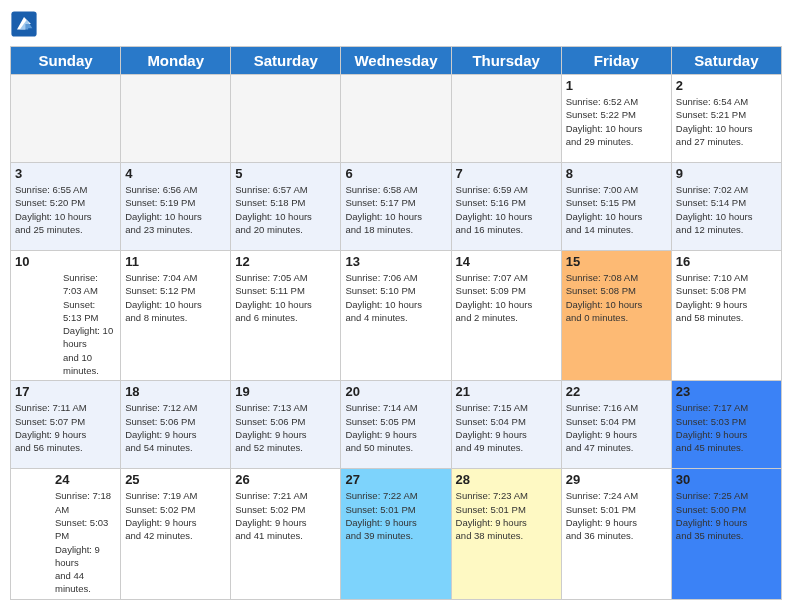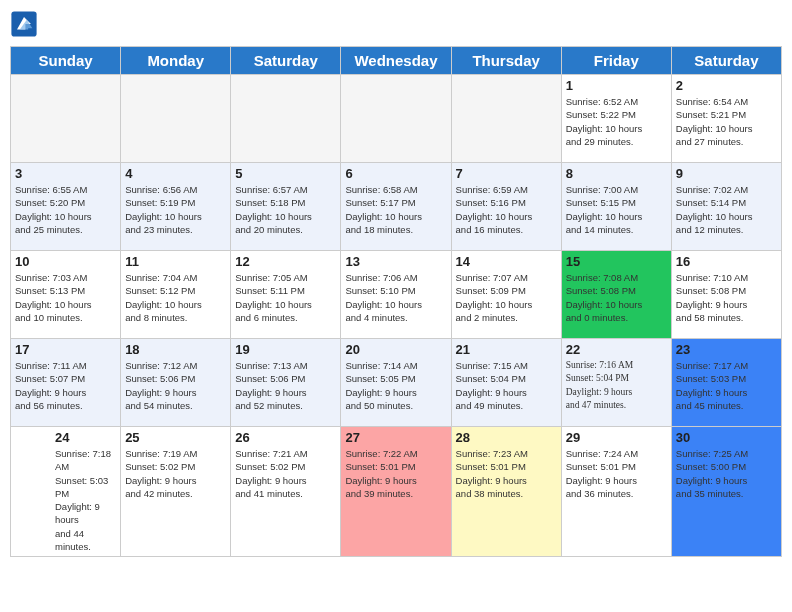--- a/index.html
+++ b/index.html
@@ -194,21 +194,21 @@
           <span class="day-number">9</span>
           <div class="day-info" style="white-space: pre-line;">Sunrise: 7:02 AM
 Sunset: 5:14 PM
 Daylight: 10 hours
 and 12 minutes.</div>
         </td>
       </tr>
       <tr>
         <td style="background: rgb(255, 255, 255);">
           <span class="day-number">10</span>
-          <div class="day-info" style="white-space: pre-line;">Sunrise: 7:03 AM
+          <div class="day-info" style="white-space: pre-line; margin-left: 48px;">Sunrise: 7:03 AM
 Sunset: 5:13 PM
 Daylight: 10 hours
 and 10 minutes.</div>
         </td>
         <td style="background: rgb(255, 255, 255);">
           <span class="day-number">11</span>
           <div class="day-info" style="white-space: pre-line;">Sunrise: 7:04 AM
 Sunset: 5:12 PM
 Daylight: 10 hours
 and 8 minutes.</div>
@@ -227,21 +227,21 @@
 Daylight: 10 hours
 and 4 minutes.</div>
         </td>
         <td style="background: rgb(255, 255, 255);">
           <span class="day-number">14</span>
           <div class="day-info" style="white-space: pre-line;">Sunrise: 7:07 AM
 Sunset: 5:09 PM
 Daylight: 10 hours
 and 2 minutes.</div>
         </td>
-        <td style="background: #22c55e;">
+        <td style="background: #fdba74;">
           <span class="day-number">15</span>
           <div class="day-info" style="white-space: pre-line;">Sunrise: 7:08 AM
 Sunset: 5:08 PM
 Daylight: 10 hours
 and 0 minutes.</div>
         </td>
         <td style="background: rgb(255, 255, 255);">
           <span class="day-number">16</span>
           <div class="day-info" style="white-space: pre-line;">Sunrise: 7:10 AM
 Sunset: 5:08 PM
@@ -280,21 +280,21 @@
         </td>
         <td style="background: rgb(237, 242, 251);">
           <span class="day-number">21</span>
           <div class="day-info" style="white-space: pre-line;">Sunrise: 7:15 AM
 Sunset: 5:04 PM
 Daylight: 9 hours
 and 49 minutes.</div>
         </td>
         <td style="background: rgb(237, 242, 251);">
           <span class="day-number">22</span>
-          <div class="day-info" style="white-space: pre-line; font-family: Liberation Serif, serif;">Sunrise: 7:16 AM
+          <div class="day-info" style="white-space: pre-line;">Sunrise: 7:16 AM
 Sunset: 5:04 PM
 Daylight: 9 hours
 and 47 minutes.</div>
         </td>
         <td style="background: #3b82f6;">
           <span class="day-number">23</span>
           <div class="day-info" style="white-space: pre-line;">Sunrise: 7:17 AM
 Sunset: 5:03 PM
 Daylight: 9 hours
 and 45 minutes.</div>
@@ -315,21 +315,21 @@
 Daylight: 9 hours
 and 42 minutes.</div>
         </td>
         <td style="background: rgb(255, 255, 255);">
           <span class="day-number">26</span>
           <div class="day-info" style="white-space: pre-line;">Sunrise: 7:21 AM
 Sunset: 5:02 PM
 Daylight: 9 hours
 and 41 minutes.</div>
         </td>
-        <td style="background: #fca5a5;">
+        <td style="background: #7dd3fc;">
           <span class="day-number">27</span>
           <div class="day-info" style="white-space: pre-line;">Sunrise: 7:22 AM
 Sunset: 5:01 PM
 Daylight: 9 hours
 and 39 minutes.</div>
         </td>
         <td style="background: #fef9c3;">
           <span class="day-number">28</span>
           <div class="day-info" style="white-space: pre-line;">Sunrise: 7:23 AM
 Sunset: 5:01 PM

